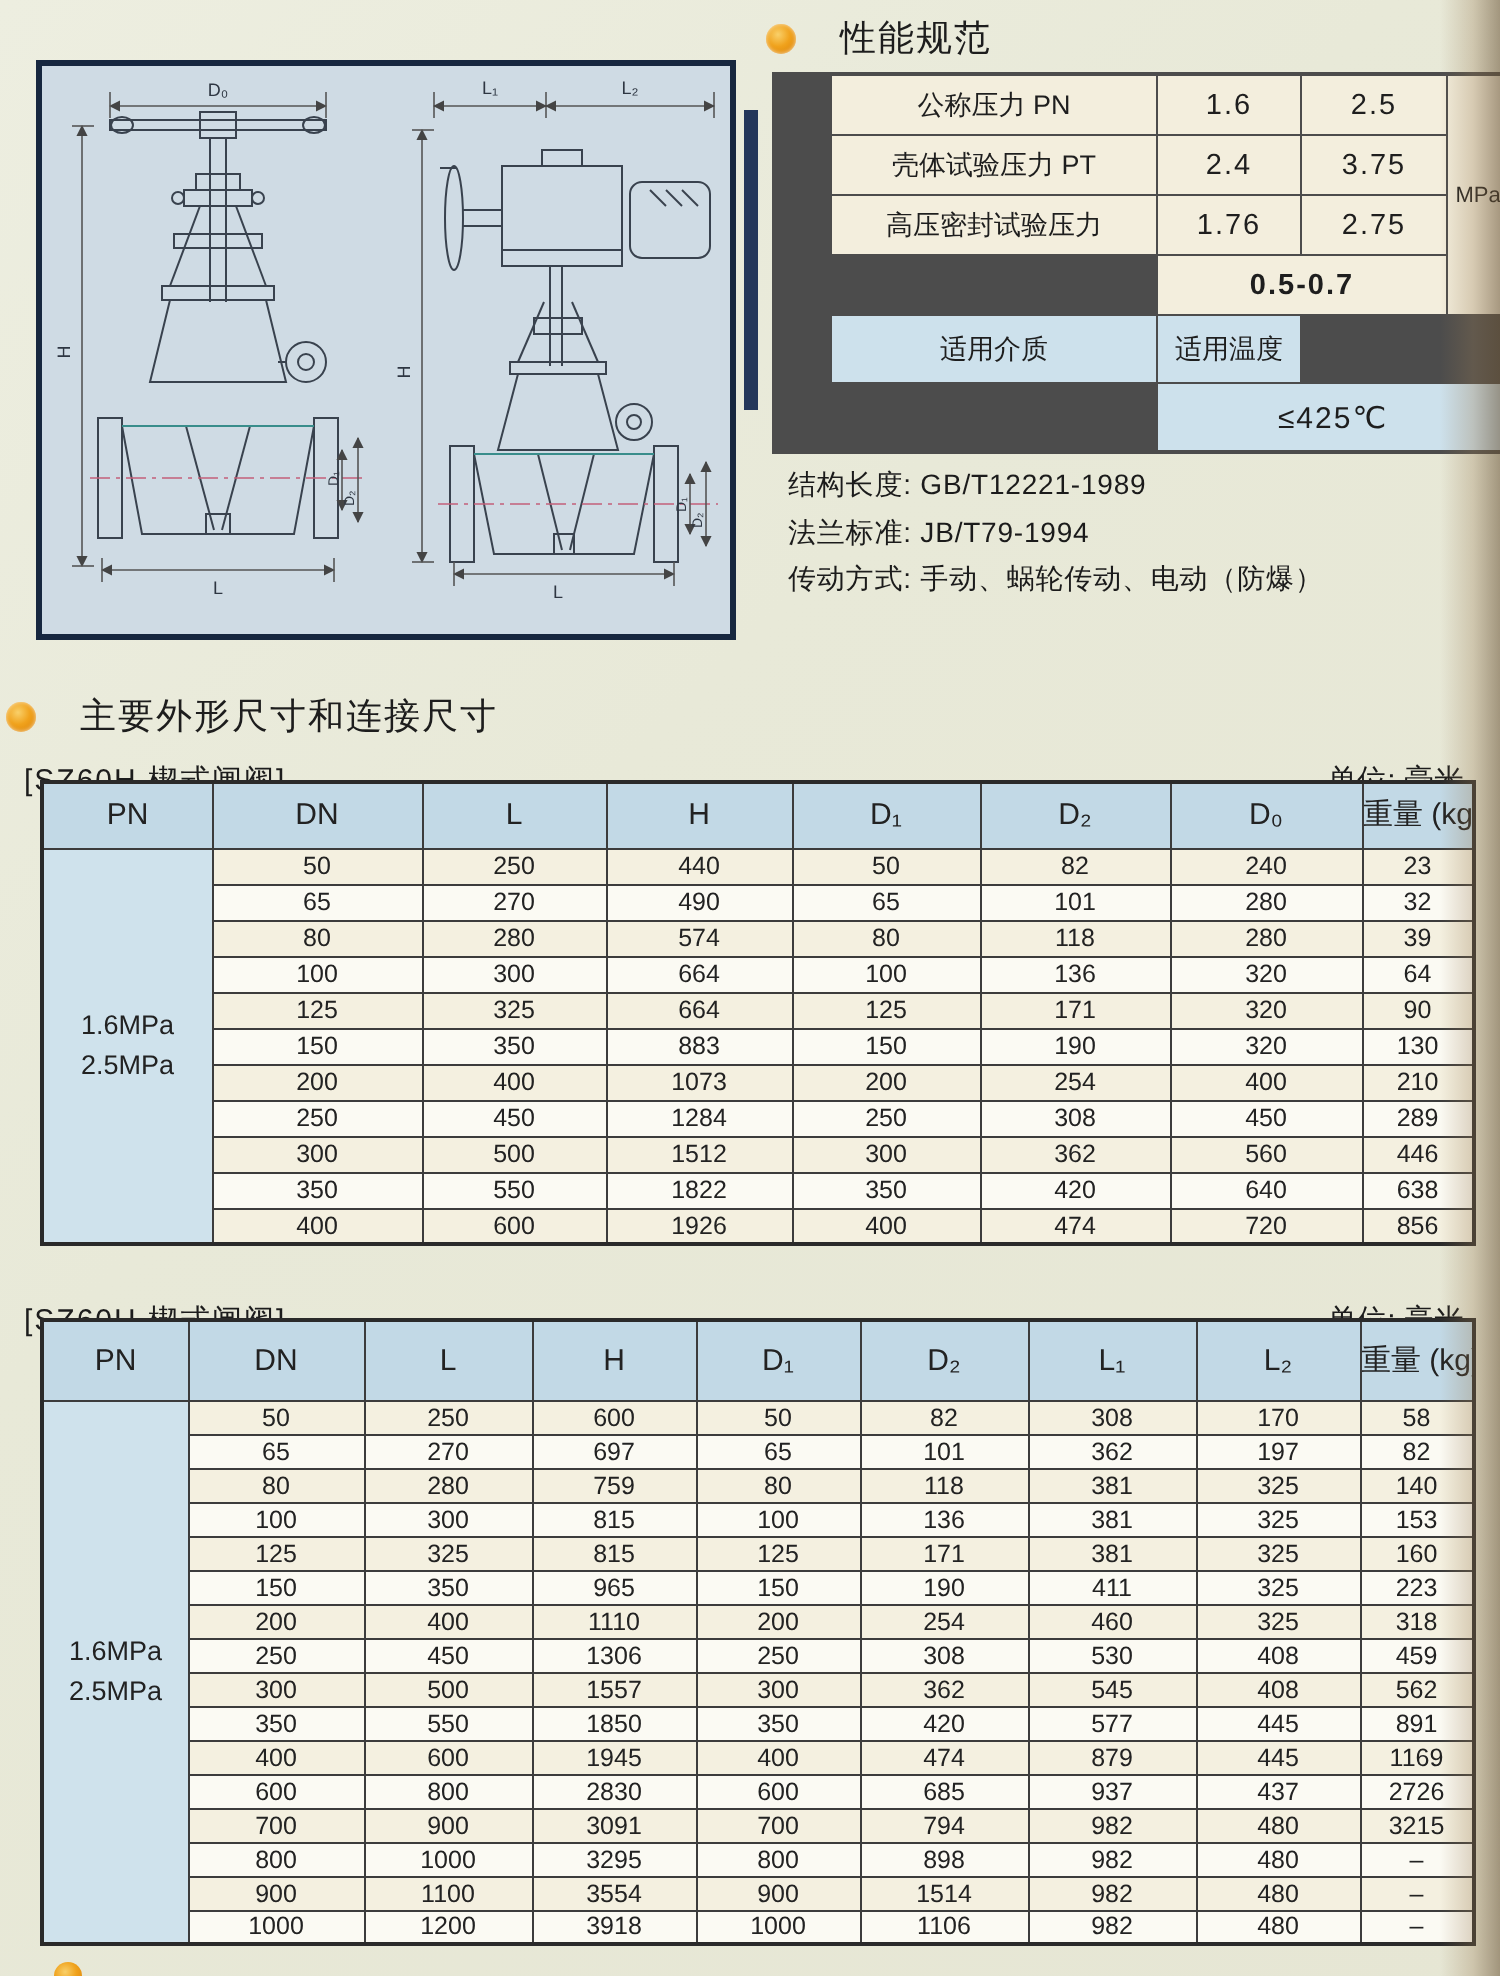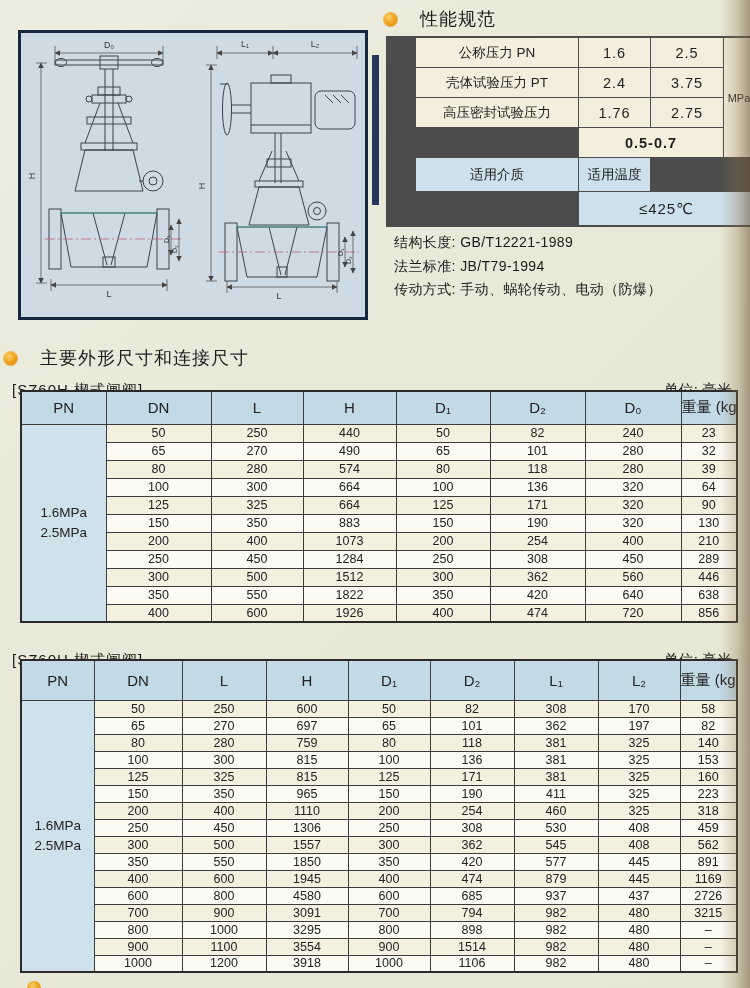--- a/index.html
+++ b/index.html
@@ -511,21 +511,21 @@
           <td>1945</td>
           <td>400</td>
           <td>474</td>
           <td>879</td>
           <td>445</td>
           <td>1169</td>
         </tr>
         <tr>
           <td>600</td>
           <td>800</td>
-          <td>4580</td>
+          <td>2830</td>
           <td>600</td>
           <td>685</td>
           <td>937</td>
           <td>437</td>
           <td>2726</td>
         </tr>
         <tr>
           <td>700</td>
           <td>900</td>
           <td>3091</td>

